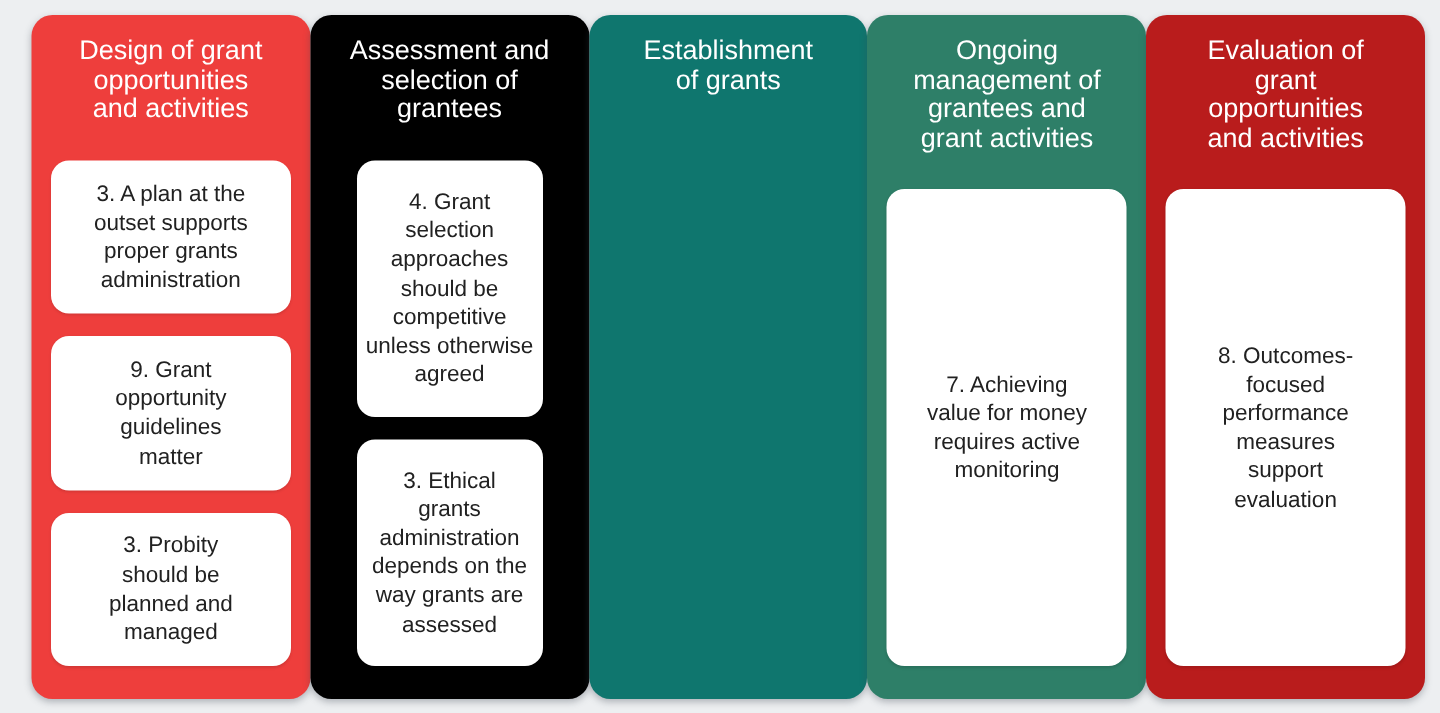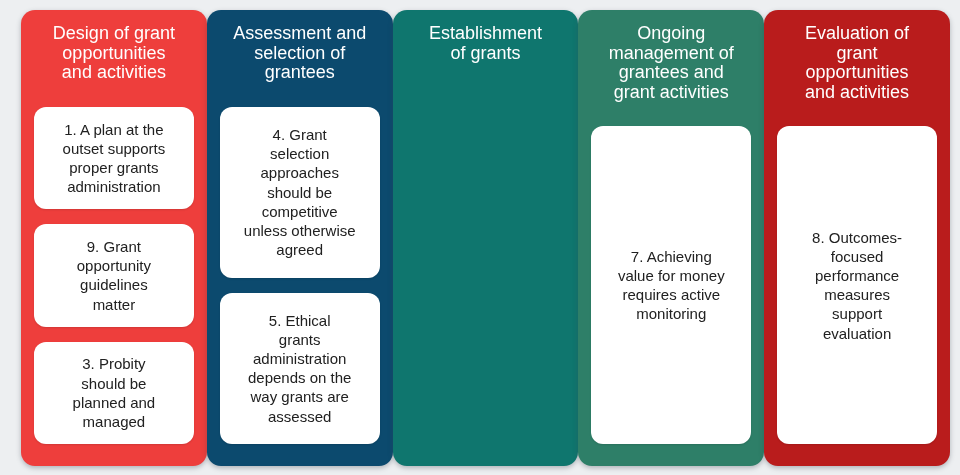--- a/index.html
+++ b/index.html
@@ -70,56 +70,56 @@
 <body>
 
 <div class="stage">
 
   <section class="col" style="background-color: rgb(238, 62, 60);">
     <h2 class="col-title">Design of grant
 opportunities
 and activities</h2>
     <div class="cards">
       <div class="card">
-        <span class="card-text">1. A plan at the
+        <span class="card-text">3. A plan at the
 outset supports
 proper grants
 administration</span>
       </div>
       <div class="card">
         <span class="card-text">9. Grant
 opportunity
 guidelines
 matter</span>
       </div>
       <div class="card">
         <span class="card-text">3. Probity
 should be
 planned and
 managed</span>
       </div>
     </div>
   </section>
 
-  <section class="col" style="background-color: #0c4a6e;">
+  <section class="col" style="background-color: #000000; align-items: center;">
     <h2 class="col-title">Assessment and
 selection of
 grantees</h2>
     <div class="cards">
       <div class="card">
         <span class="card-text">4. Grant
 selection
 approaches
 should be
 competitive
 unless otherwise
 agreed</span>
       </div>
       <div class="card">
-        <span class="card-text">5. Ethical
+        <span class="card-text">3. Ethical
 grants
 administration
 depends on the
 way grants are
 assessed</span>
       </div>
     </div>
   </section>
 
   <section class="col" style="background-color: #0f766e;">

